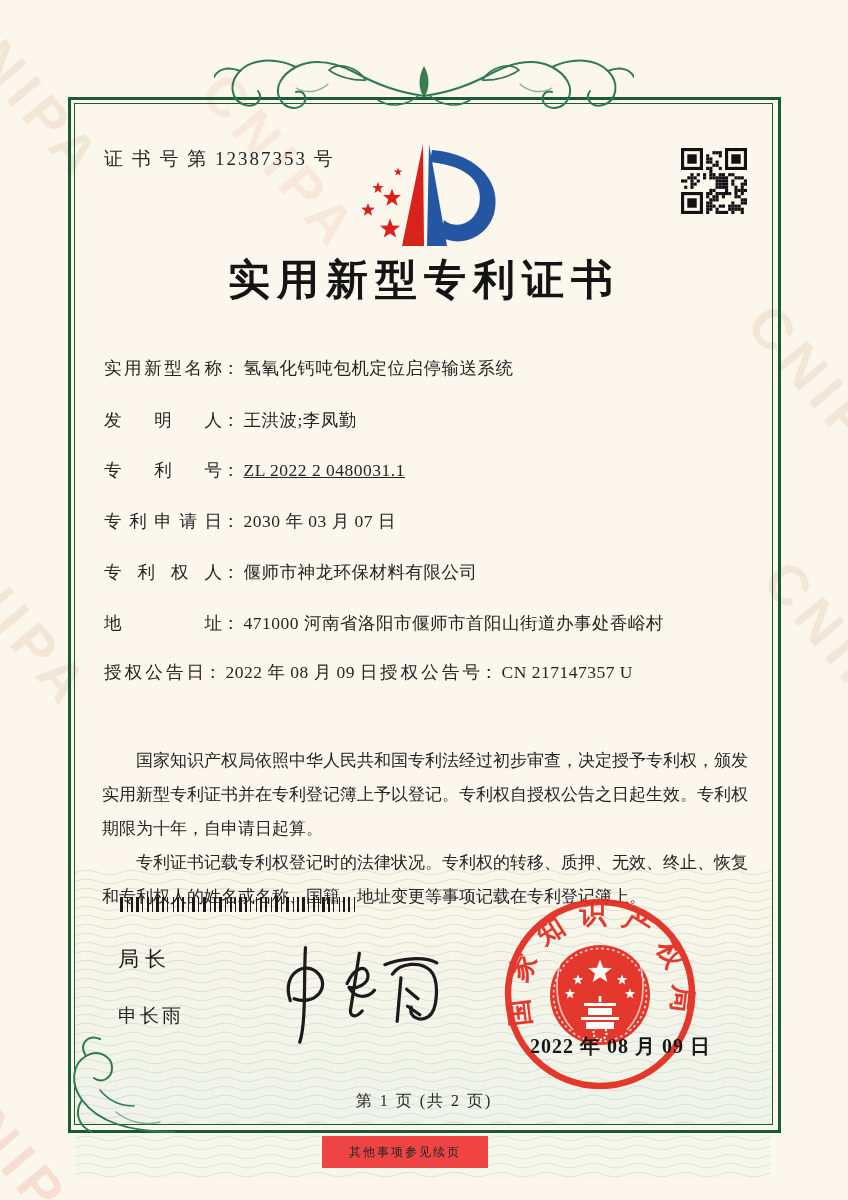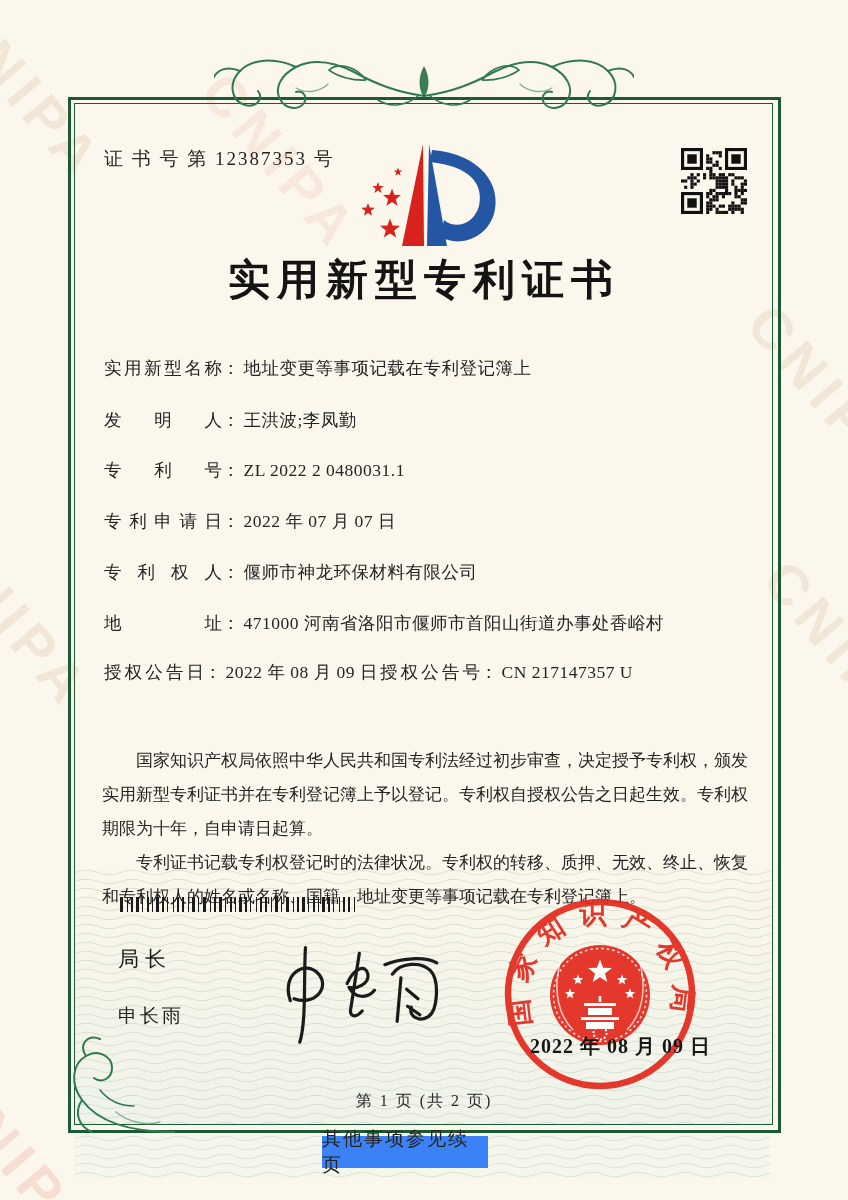--- a/index.html
+++ b/index.html
@@ -46,22 +46,22 @@
   .barcode{position:absolute;left:120px;top:897px;}
   
   .signer-title{position:absolute;left:118px;top:945px;font-size:21px;letter-spacing:6px;}
   .signer-name{position:absolute;left:118px;top:1003px;font-size:19px;letter-spacing:3px;}
   .signature{position:absolute;left:248px;top:942px;}
   
   .seal{position:absolute;left:502px;top:896px;}
   .sealdate{position:absolute;left:530px;top:1033px;font-size:20px;letter-spacing:1px;color:#161616;font-weight:bold;}
   
   .pageno{position:absolute;left:69px;top:1091px;width:710px;text-align:center;font-size:16px;letter-spacing:2px;color:#2a2a2a;}
-  .footnote{position:absolute;left:322px;top:1136px;width:166px;height:32px;background:#3b82f6;
-            display:flex;align-items:center;justify-content:center;font-size:19px;letter-spacing:2px;color:#242424;}
+  .footnote{position:absolute;left:322px;top:1136px;width:166px;height:32px;background:#ef4444;
+            display:flex;align-items:center;justify-content:center;font-size:12px;letter-spacing:2px;color:#242424;}
   .orn-top{position:absolute;left:214px;top:50px;}
   .orn-corner{position:absolute;left:56px;top:1034px;}
 </style>
 </head>
 <body>
 
 <div class="page">
 
   <span class="wm" style="left:-18px;top:-10px;">CNIPA</span>
   <span class="wm pink" style="left:238px;top:60px;color:rgba(228,140,115,0.14);">CNIPA</span>
@@ -259,30 +259,30 @@
       <rect x="45" y="3" width="15" height="15" fill="#fcf7ed"></rect>
       <rect x="48" y="6" width="9" height="9" fill="#111"></rect>
       <rect x="0" y="42" width="21" height="21" fill="#111"></rect>
       <rect x="3" y="45" width="15" height="15" fill="#fcf7ed"></rect>
       <rect x="6" y="48" width="9" height="9" fill="#111"></rect>
     </svg>
 
   <div class="title">实用新型专利证书</div>
 
   <div class="frow" style="top:356px;">
-    <span class="flabel">实用新型名称</span><span class="colon">：</span><span class="fvalue">地址变更等事项记载在专利登记簿上</span>
+    <span class="flabel">实用新型名称</span><span class="colon">：</span><span class="fvalue">氢氧化钙吨包机定位启停输送系统</span>
   </div>
   <div class="frow" style="top:408px;">
     <span class="flabel">发明人</span><span class="colon">：</span><span class="fvalue">王洪波;李凤勤</span>
   </div>
-  <div class="frow" style="top:458px;">
+  <div class="frow" style="top:458px;text-decoration:underline;">
     <span class="flabel">专利号</span><span class="colon">：</span><span class="fvalue">ZL 2022 2 0480031.1</span>
   </div>
   <div class="frow" style="top:509px;">
-    <span class="flabel">专利申请日</span><span class="colon">：</span><span class="fvalue">2022 年 07 月 07 日</span>
+    <span class="flabel">专利申请日</span><span class="colon">：</span><span class="fvalue">2030 年 03 月 07 日</span>
   </div>
   <div class="frow" style="top:560px;">
     <span class="flabel">专利权人</span><span class="colon">：</span><span class="fvalue">偃师市神龙环保材料有限公司</span>
   </div>
   <div class="frow" style="top:611px;">
     <span class="flabel">地址</span><span class="colon">：</span><span class="fvalue">471000 河南省洛阳市偃师市首阳山街道办事处香峪村</span>
   </div>
 
   <div class="frow" style="top:660px;">
     <span class="flabel" style="width:100px;">授权公告日</span><span class="colon">：</span><span class="fvalue">2022 年 08 月 09 日</span>

